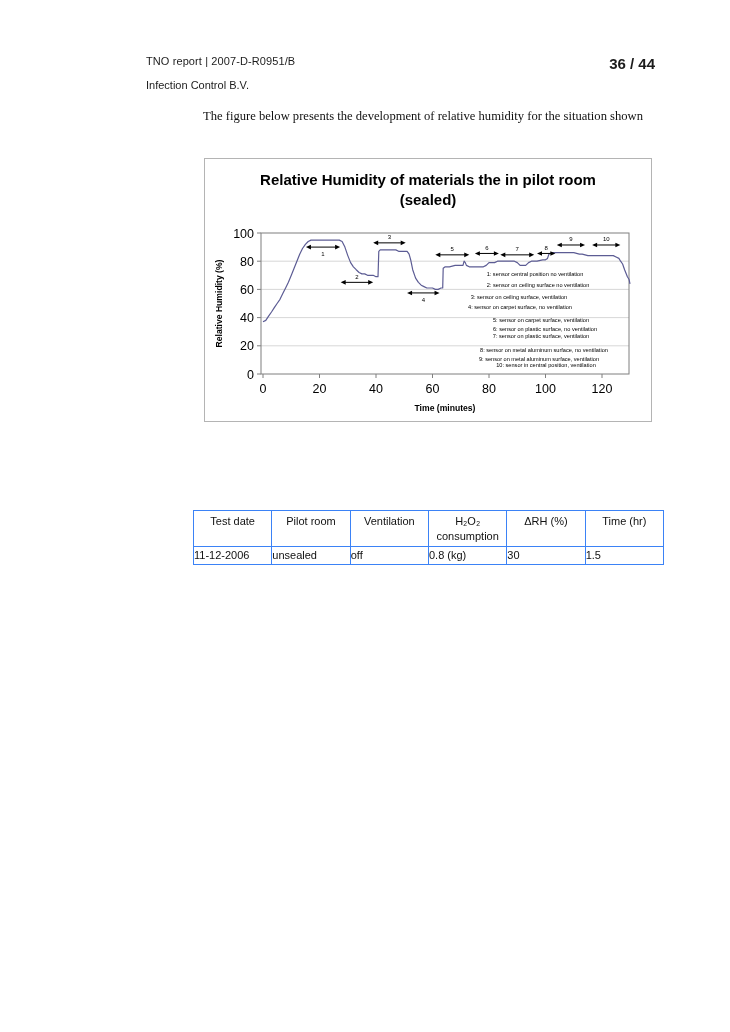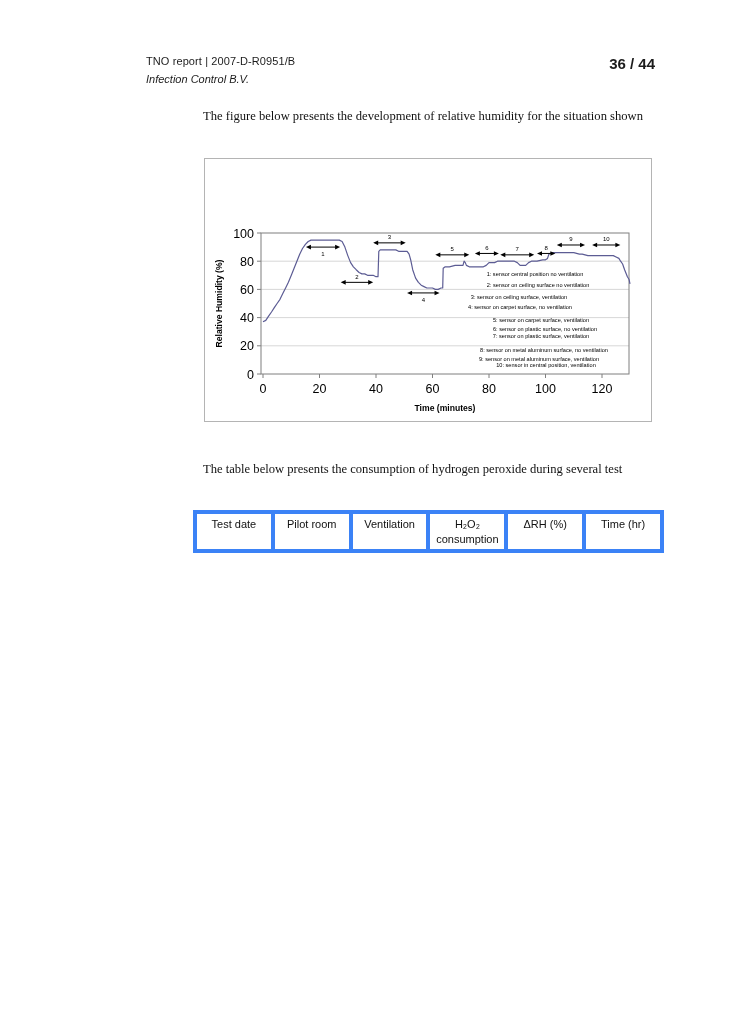--- a/index.html
+++ b/index.html
@@ -1,51 +1,55 @@
 <!DOCTYPE html>
 <html><head>
 <meta charset="utf-8">
 <style>
   html,body{margin:0;padding:0;background:#ffffff;}
   .page{position:relative;width:730px;height:856px;background:#fff;overflow:hidden;
         font-family:"Liberation Sans",sans-serif;color:#1c1c1c;}
   .hdr-report{position:absolute;left:146px;top:55px;font-size:11px;letter-spacing:.1px;}
   .hdr-page{position:absolute;left:545px;top:55px;width:110px;text-align:right;font-weight:bold;font-size:15px;}
-  .hdr-company{position:absolute;left:146px;top:73px;font-size:11px;font-style:italic;}
+  .hdr-company{position:absolute;left:146px;top:79px;font-size:11px;}
   .para{position:absolute;left:203px;font-family:"Liberation Serif",serif;font-size:12.6px;
         line-height:17px;color:#111;}
   .para div{white-space:nowrap;}
   .p1{top:108px;}
   .p2{top:461px;}
   .figure-box{position:absolute;left:204px;top:158px;width:446px;height:262px;
               border:1px solid #b4b4b4;background:#fff;}
   .chart-title{margin-top:11px;text-align:center;font-weight:bold;font-size:15px;
                line-height:20px;color:#000;}
   .chart-svg{position:absolute;left:0;top:58px;}
   .dtable{position:absolute;left:193px;top:510px;width:471px;border-collapse:collapse;
           table-layout:fixed;font-size:11px;color:#111;}
-  .dtable th,.dtable td{border:4px solid #3b82f6;padding:0;}
+  .dtable th,.dtable td{border:1px solid #3b82f6;padding:0;}
   .dtable th{font-weight:normal;height:32px;vertical-align:top;padding-top:3px;
              white-space:pre-line;line-height:15px;}
   .dtable td{height:17px;line-height:17px;}
 </style>
 </head>
 <body>
 
 <div class="page">
 
   <div class="hdr-report">TNO report | 2007-D-R0951/B</div>
   <div class="hdr-page">36 / 44</div>
   <div class="hdr-company">Infection Control B.V.</div>
 
   <div class="para p1">
     <div>The figure below presents the development of relative humidity for the situation shown</div>
   </div>
 
   <div class="figure-box">
+    <div class="chart-title">
+      <div>Relative Humidity of materials the in pilot room</div>
+      <div>(sealed)</div>
+    </div>
     <svg class="chart-svg" id="chart-svg" width="446" height="202" viewBox="0 0 446 202">
         <g>
           <line x1="56" y1="128.8" x2="424" y2="128.8" stroke="#cdcdcd" stroke-width="0.8"></line>
           <line x1="56" y1="100.6" x2="424" y2="100.6" stroke="#cdcdcd" stroke-width="0.8"></line>
           <line x1="56" y1="72.4" x2="424" y2="72.4" stroke="#cdcdcd" stroke-width="0.8"></line>
           <line x1="56" y1="44.2" x2="424" y2="44.2" stroke="#cdcdcd" stroke-width="0.8"></line>
         </g>
         <rect x="56" y="16" width="368" height="141" fill="none" stroke="#7f7f7f" stroke-width="1"></rect>
         <g>
           <line x1="52" y1="157" x2="56" y2="157" stroke="#7f7f7f" stroke-width="1"></line>
@@ -137,32 +141,39 @@
           <text x="340" y="114" text-anchor="middle" font-size="5.6" fill="#000" font-family="Liberation Sans, sans-serif">6: sensor on plastic surface, no ventilation</text>
           <text x="336" y="121" text-anchor="middle" font-size="5.6" fill="#000" font-family="Liberation Sans, sans-serif">7: sensor on plastic surface, ventilation</text>
           <text x="339" y="135" text-anchor="middle" font-size="5.6" fill="#000" font-family="Liberation Sans, sans-serif">8: sensor on metal aluminum surface, no ventilation</text>
           <text x="334" y="144" text-anchor="middle" font-size="5.6" fill="#000" font-family="Liberation Sans, sans-serif">9: sensor on metal aluminum surface, ventilation</text>
           <text x="341" y="150" text-anchor="middle" font-size="5.6" fill="#000" font-family="Liberation Sans, sans-serif">10: sensor in central position, ventilation</text>
         </g>
       </svg>
   </div>
 
   <div class="para p2">
-    <div>The table below presents the consumption of hydrogen peroxide during several test</div>
   </div>
 
   <table class="dtable">
     <thead>
         <tr id="thead-row">
           <th>Test date</th>
           <th>Pilot room</th>
           <th>Ventilation</th>
           <th>H₂O₂
 consumption</th>
           <th>ΔRH (%)</th>
           <th>Time (hr)</th>
         </tr>
       </thead>
     <tbody id="tbody-rows">
+        <tr>
+          <td>11-12-2006</td>
+          <td>unsealed</td>
+          <td>off</td>
+          <td>0.8 (kg)</td>
+          <td>30</td>
+          <td>1.5</td>
+        </tr>
       </tbody>
   </table>
 
 </div>
 
 </body></html>

